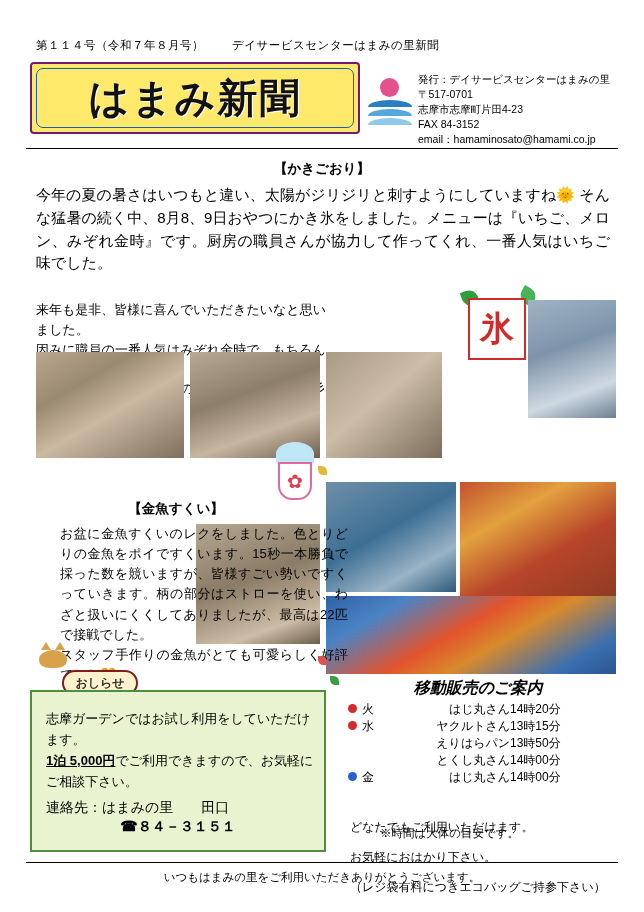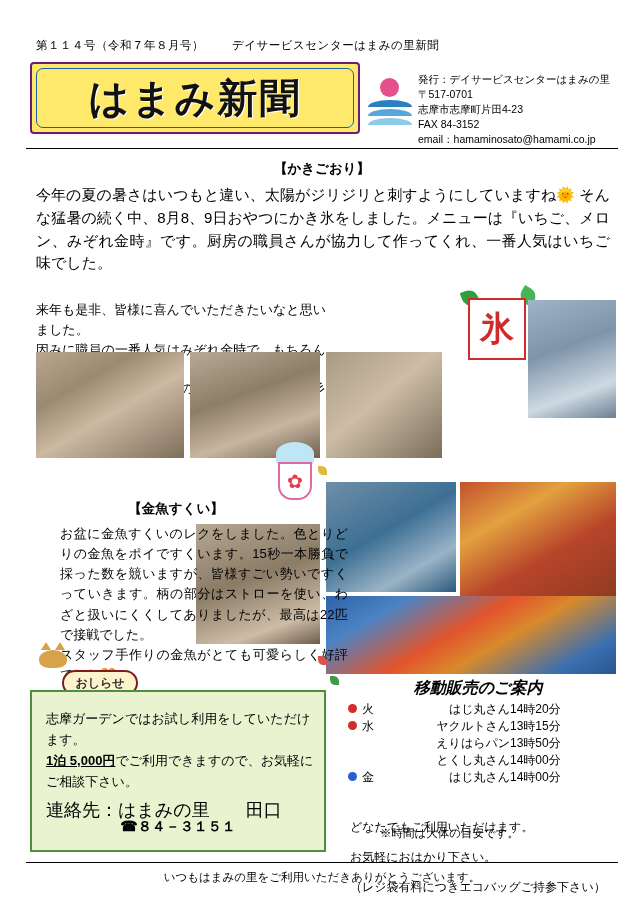--- a/index.html
+++ b/index.html
@@ -318,23 +318,22 @@
   .notice-body p { margin: 0; }
   .underline-price {
     text-decoration: underline;
     font-weight: bold;
   }
   .notice-contact {
     position: absolute;
     top: 104px;
     left: 14px;
     width: 268px;
-    font-size: 18px;
+    font-size: 14px;
     line-height: 1.6;
-    font-family: Liberation Serif, serif;
   }
   .notice-tel {
     position: absolute;
     top: 126px;
     left: 0;
     width: 292px;
     text-align: center;
     font-size: 14px;
     font-weight: bold;
   }

